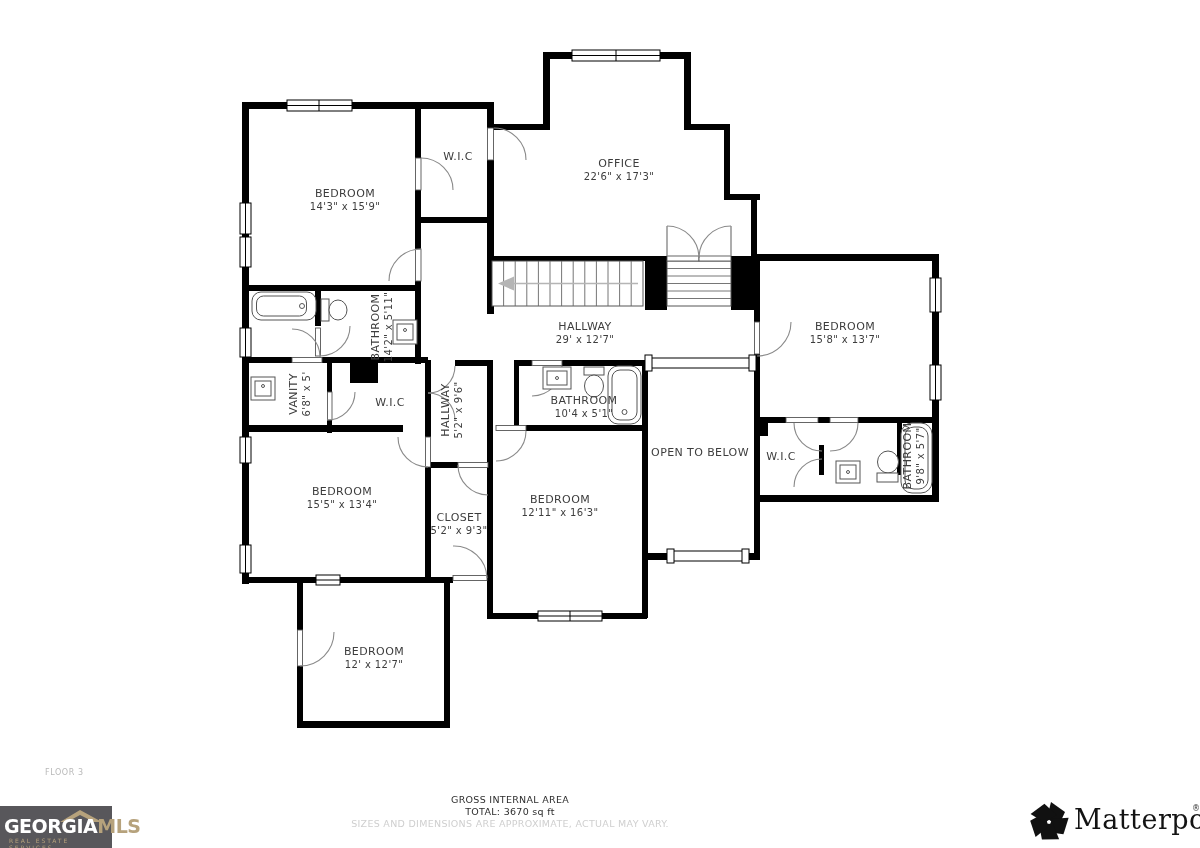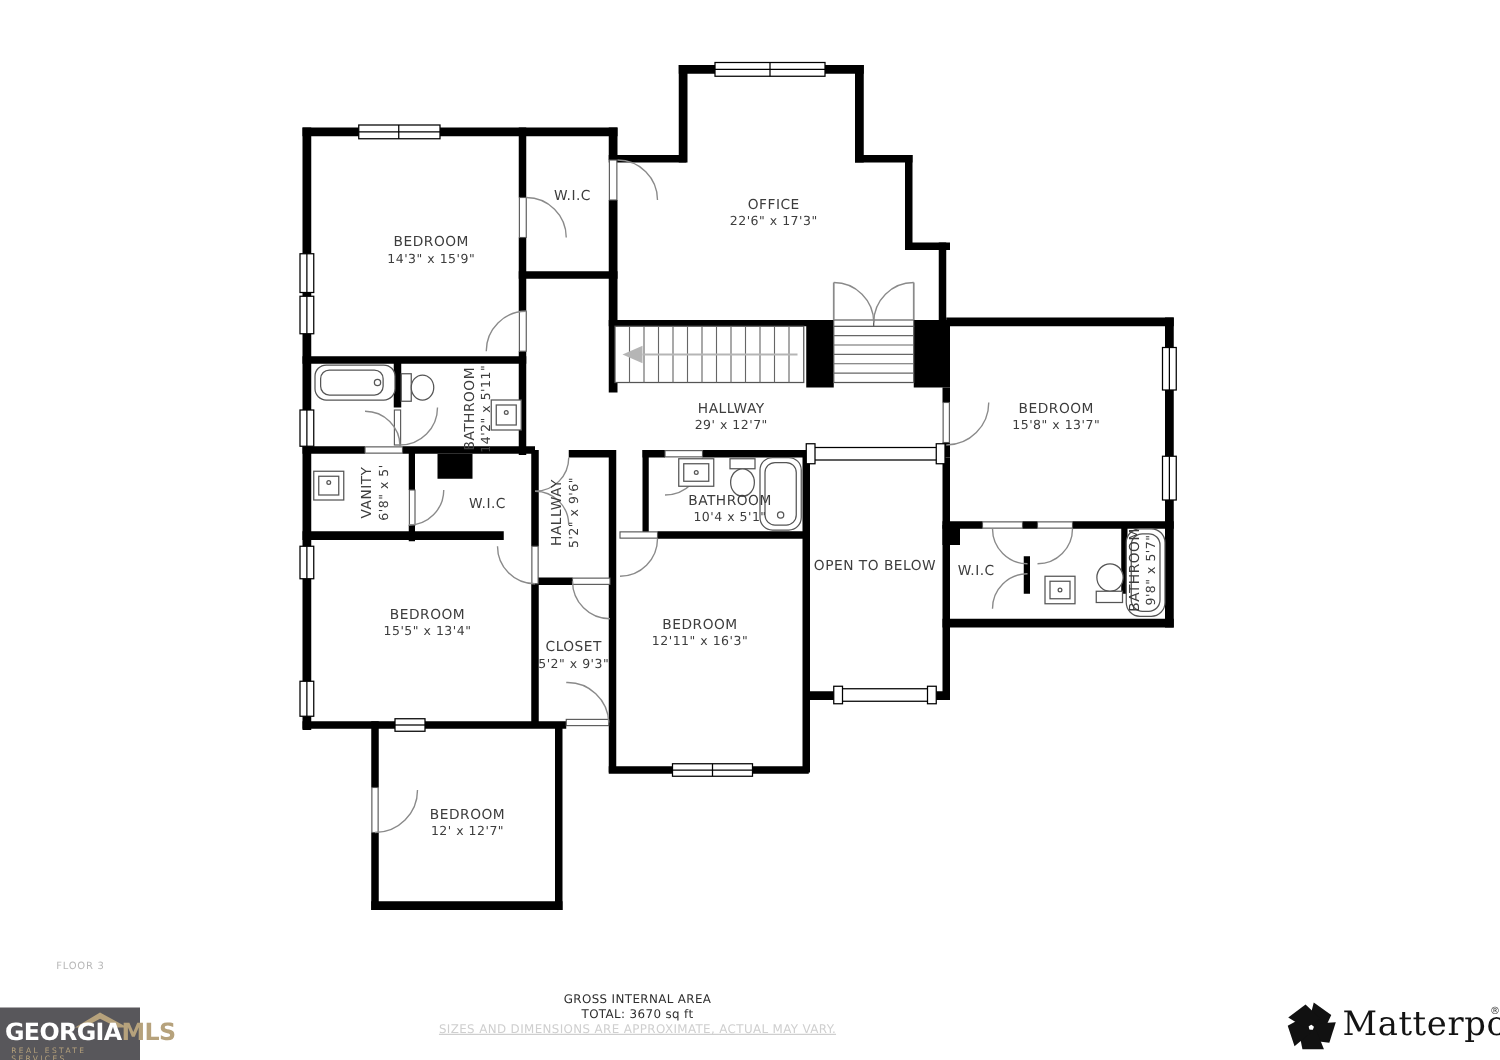--- a/index.html
+++ b/index.html
@@ -4,21 +4,21 @@
 <style>
   html,body{margin:0;padding:0;background:#fff;}
   #stage{position:relative;width:1200px;height:848px;background:#ffffff;overflow:hidden;
          font-family:"DejaVu Sans","Liberation Sans",sans-serif;}
   svg text{fill:#3d3d3d;letter-spacing:.4px;}
   .room-name{font-size:11px;}
   .room-dims{font-size:10px;}
   .floor-tag{position:absolute;left:45px;top:768px;font-size:8px;color:#b9b9b9;letter-spacing:.6px;}
   .footer{position:absolute;left:0;top:794px;width:1020px;text-align:center;line-height:1.28;}
   .footer .f1{font-size:9.5px;color:#2e2e2e;letter-spacing:.3px;}
-  .footer .f4{font-size:9.5px;color:#cfcfcf;letter-spacing:.3px;text-decoration:underline;}
+  .footer .f4{font-size:9.5px;color:#cfcfcf;letter-spacing:.3px;}
   .gmls{position:absolute;left:0;top:806px;width:112px;height:60px;background:#58575b;}
   .gmls .row{position:absolute;left:4px;top:9px;white-space:nowrap;font-weight:bold;
              font-size:19px;letter-spacing:-0.5px;}
   .gmls .w{color:#ffffff;}
   .gmls .g{color:#b6a27c;}
   .gmls .tag{position:absolute;left:9px;top:31px;font-size:6px;letter-spacing:1.9px;color:#b6a27c;}
   .gmls svg{position:absolute;left:58px;top:0px;}
   .mp{position:absolute;left:1026px;top:798px;width:174px;height:46px;}
   .mp .word{position:absolute;left:48px;top:6px;font-family:"DejaVu Serif","Liberation Serif",serif;
             font-size:27px;color:#131313;letter-spacing:.5px;}

